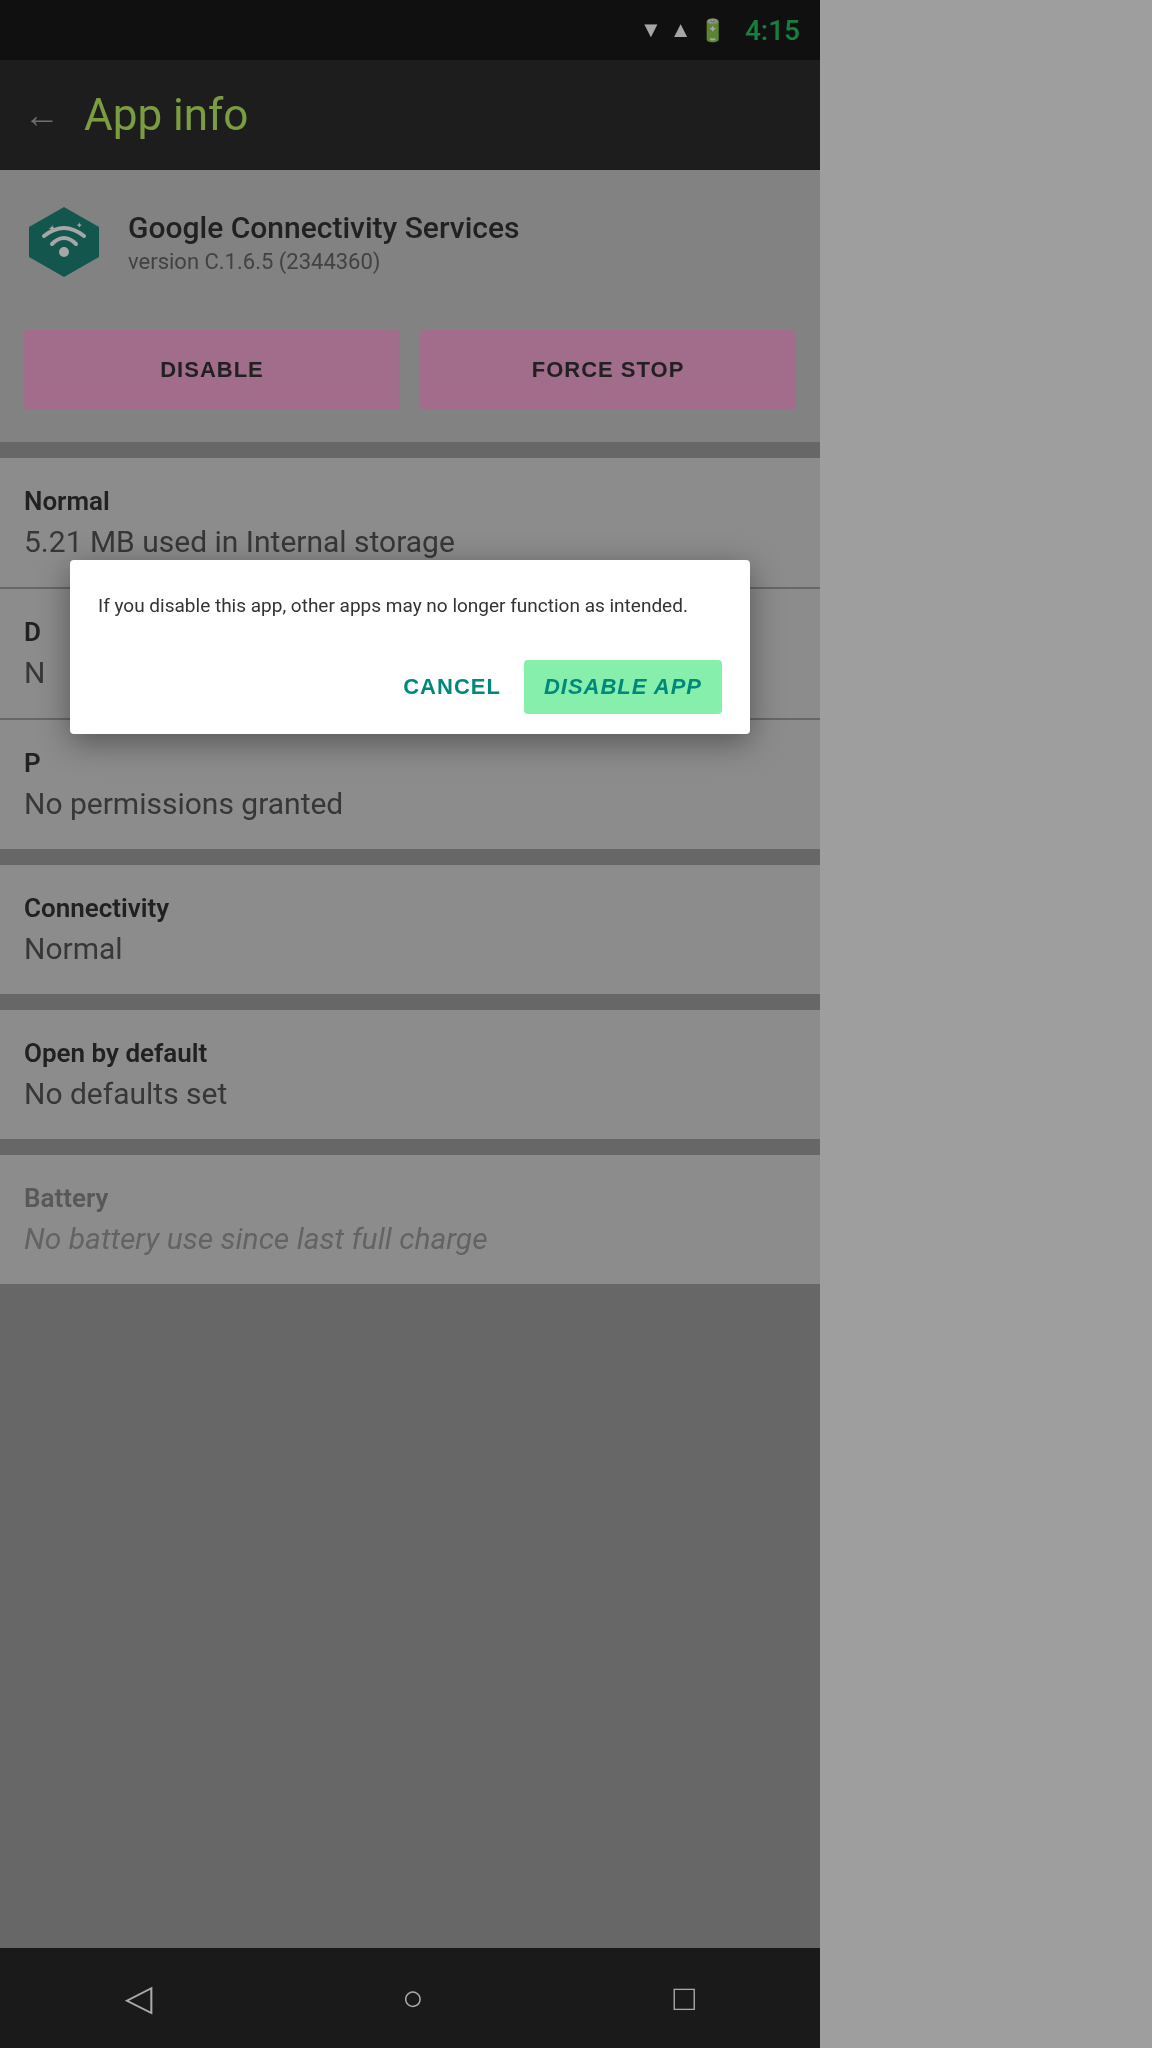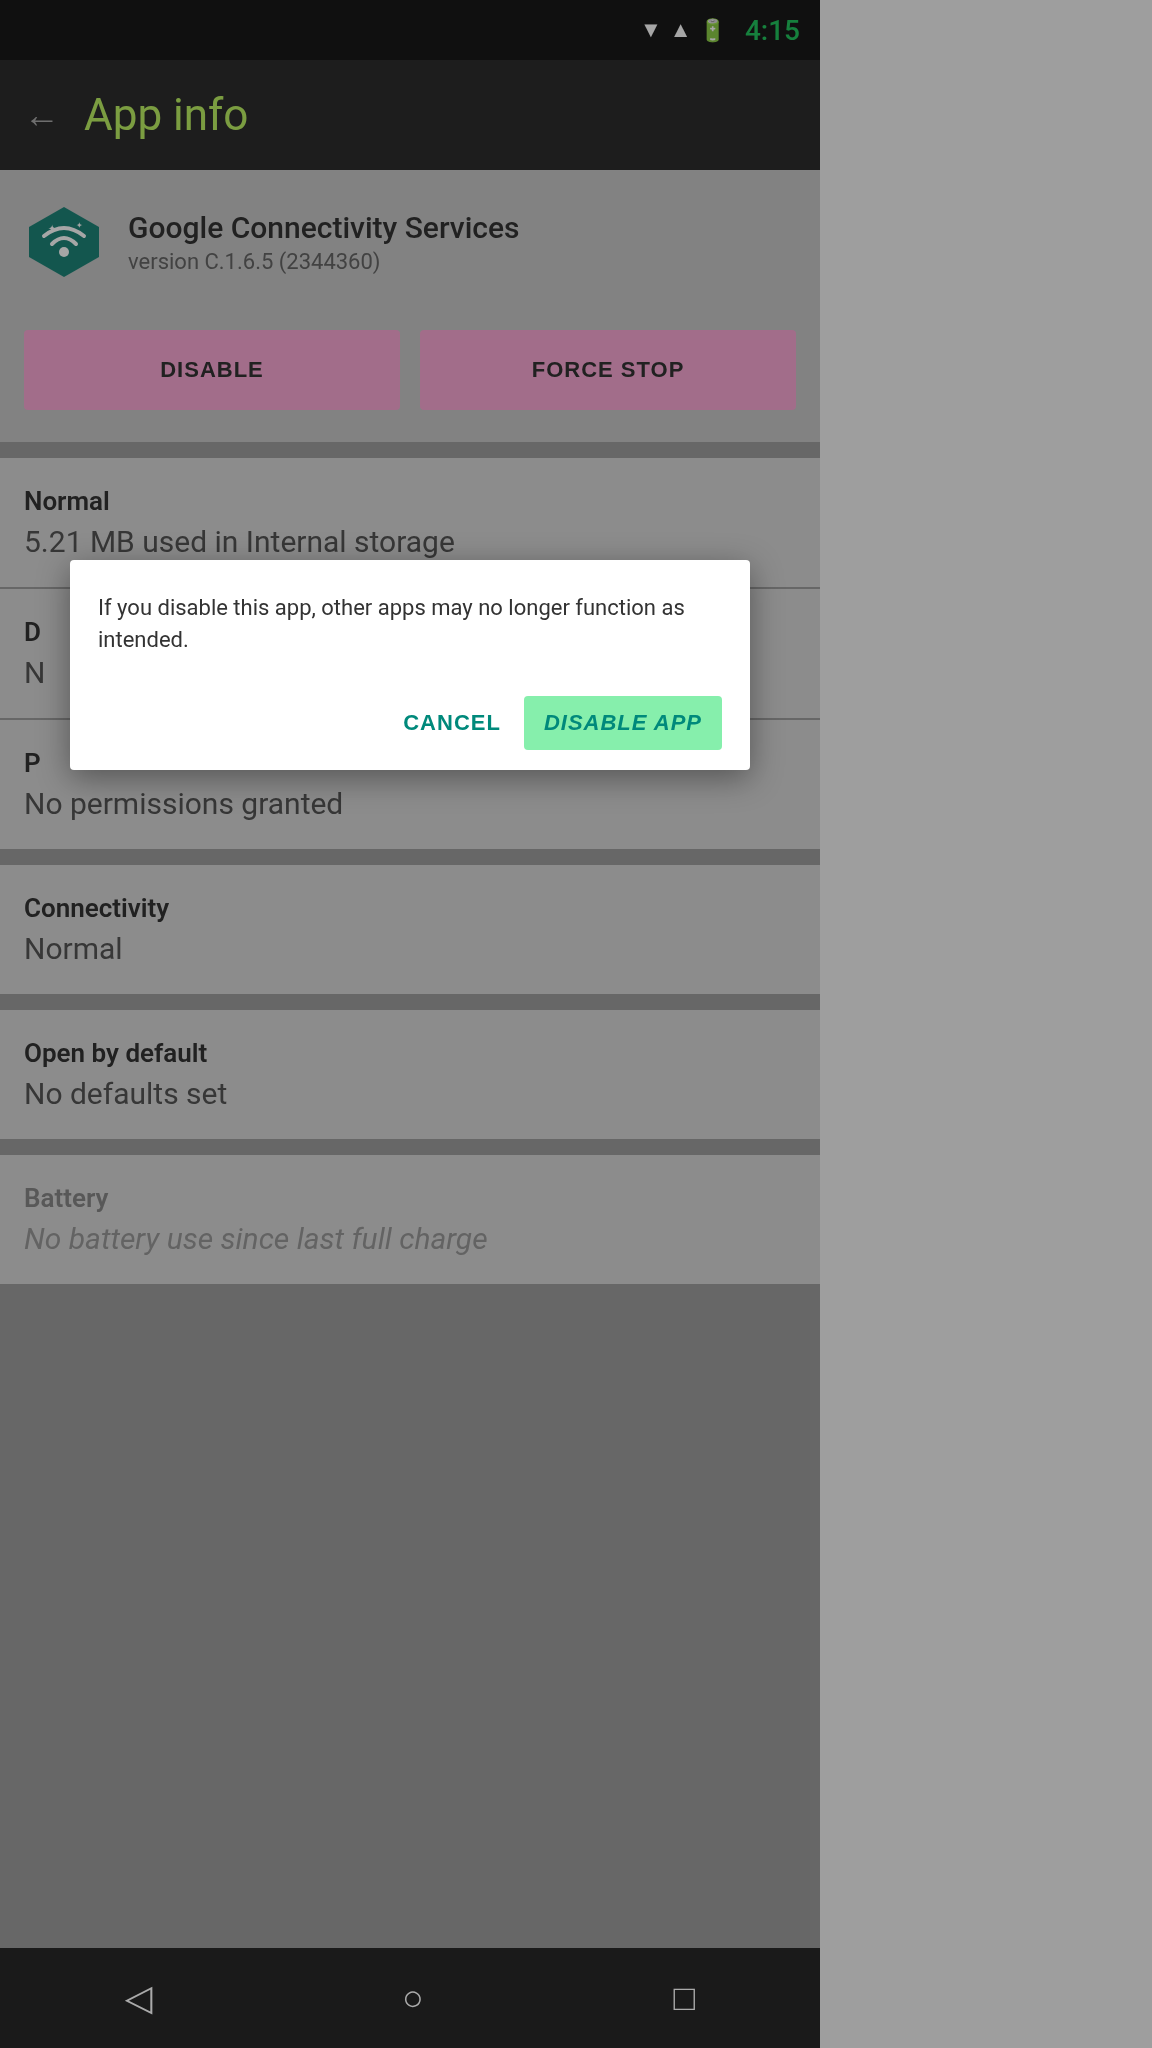--- a/index.html
+++ b/index.html
@@ -140,21 +140,21 @@
       padding-top: 560px;
     }
     .dialog {
       background: #ffffff;
       border-radius: 4px;
       width: 680px;
       padding: 32px 28px 20px;
       box-shadow: 0 8px 32px rgba(0,0,0,0.4);
     }
     .dialog-message {
-      font-size: 22px;
+      font-size: 19px;
       color: #333;
       line-height: 1.45;
       margin-bottom: 40px;
     }
     .dialog-buttons {
       display: flex;
       justify-content: flex-end;
       gap: 3px;
     }
     .dialog-btn {

